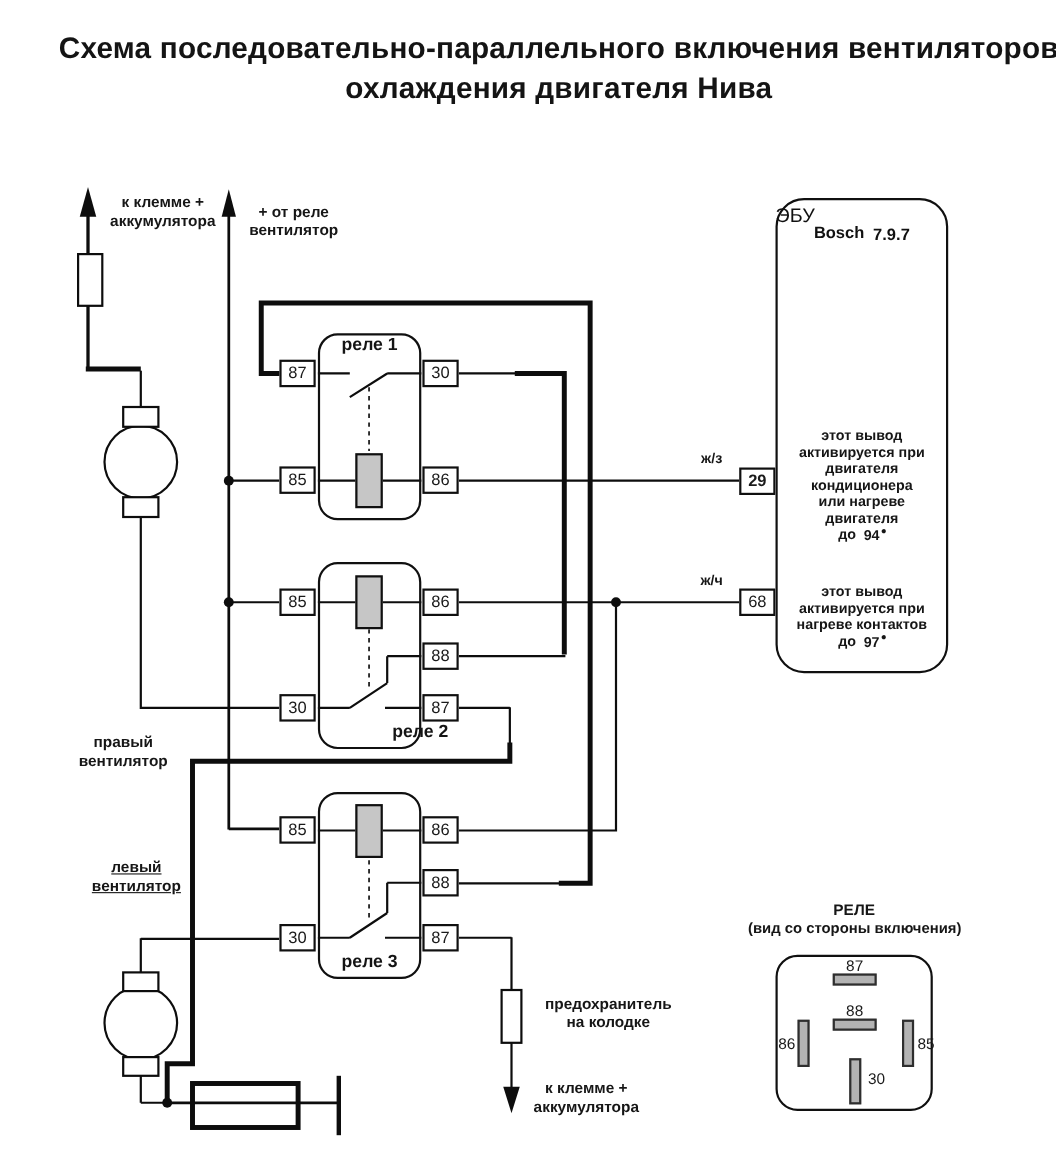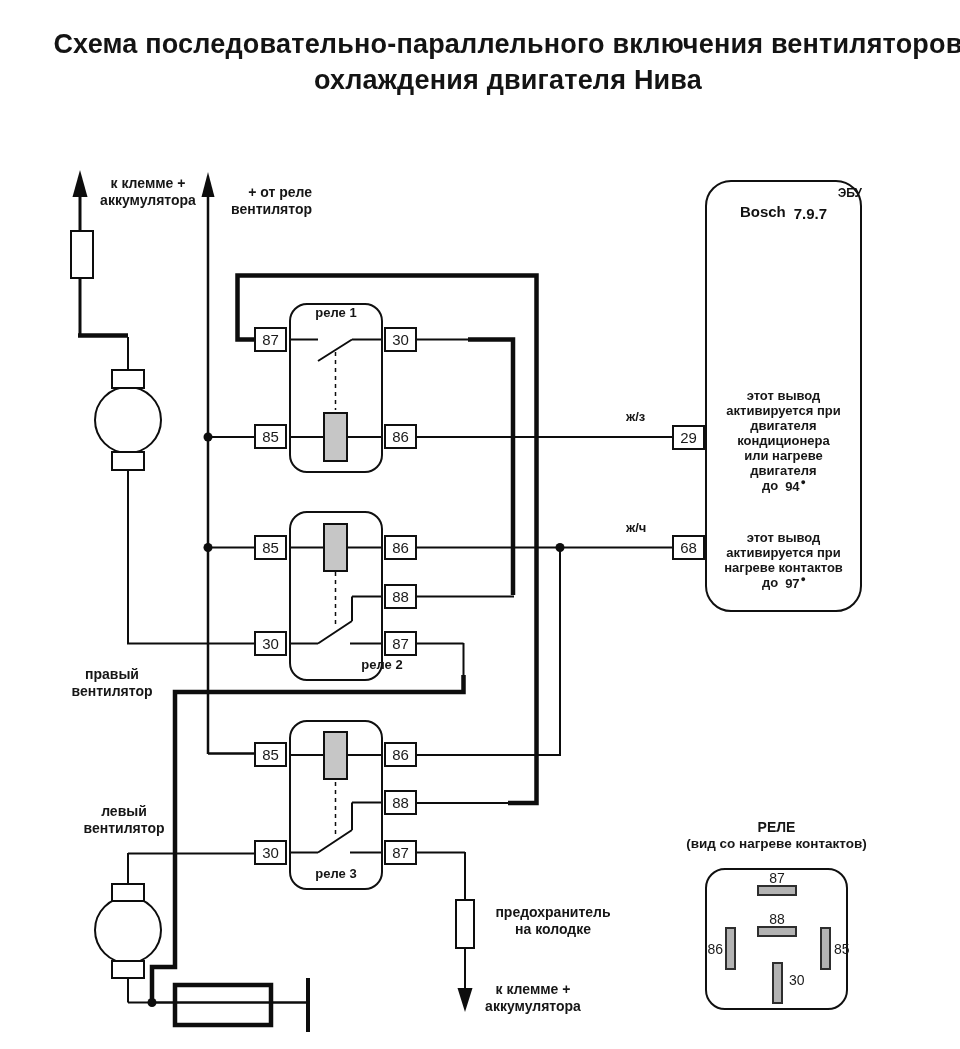--- a/index.html
+++ b/index.html
@@ -5,38 +5,38 @@
   * { margin:0; padding:0; box-sizing:border-box; }
   html,body { background:#ffffff; }
   body { font-family:"Liberation Sans", sans-serif; color:#111; }
   .stage { position:relative; width:960px; height:1049px; background:#fff; overflow:hidden; }
   .abs { position:absolute; }
   .title { left:0; top:26px; width:960px; text-align:center; font-weight:bold;
            font-size:27px; line-height:36px; color:#141414; letter-spacing:0.2px;margin-left:28px; }
   svg.wires { position:absolute; left:0; top:0; }
   .note { font-weight:bold; font-size:14px; line-height:16.5px; text-align:center;
           white-space:nowrap; color:#161616; }
-  .note.left-align { text-align:right; }
+  .note.left-align { text-align:center; }
   .pinbox { width:33px; height:25px; border:2px solid #101010; background:#fff;
             display:flex; align-items:center; justify-content:center;
             font-size:15px; color:#1a1a1a; }
   .relaybody { width:94px; height:170px; border:2.5px solid #101010; border-radius:18px; background:transparent; }
-  .relayname { width:94px; text-align:center; font-weight:bold; font-size:13px; color:#141414; }
+  .relayname { width:94px; text-align:center; font-weight:bold; font-size:16px; color:#141414; }
   .coil { width:25px; background:#c6c6c6; border:2px solid #101010; }
   .ecu { left:705px; top:180px; width:157px; height:432px; border:2.5px solid #101010;
          border-radius:26px; background:#fff; }
-  .ecu-title { left:705px; top:186px; width:157px; text-align:right; font-weight:bold; font-size:12px; }
+  .ecu-title { left:705px; top:186px; width:157px; text-align:left; font-weight:normal; font-size:18px; }
   .ecu-sub { left:705px; top:203px; width:157px; display:flex; justify-content:center; gap:8px;
              font-weight:bold; font-size:15px; }
   .ecu-sub .ver { position:relative; top:2px; }
   .ecutext { left:705px; width:157px; text-align:center; font-weight:bold;
              font-size:13px; line-height:15px; color:#161616; }
   .temp-line .tv { margin-left:7px; position:relative; top:1px; }
   .deg { font-size:9px; position:relative; top:-5px; left:1px; }
-  .wirecolor { width:42px; text-align:left; font-weight:bold; font-size:13px; color:#161616; }
+  .wirecolor { width:42px; text-align:center; font-weight:bold; font-size:13px; color:#161616; }
   .pinout-body { left:705px; top:868px; width:143px; height:142px; border:2.5px solid #101010;
                  border-radius:20px; background:#fff; }
   .pbar { background:#b3b3b3; border:2px solid #2e2e2e; }
   .pinout-num { font-size:14px; color:#1a1a1a; white-space:nowrap; }
 </style>
 </head>
 <body>
 
 <div class="stage">
 
@@ -179,21 +179,21 @@
   <div class="abs pinbox" style="left:384px; top:742px;">86</div>
   <div class="abs pinbox" style="left:384px; top:790px;">88</div>
   <div class="abs pinbox" style="left:254px; top:840px;">30</div>
   <div class="abs pinbox" style="left:384px; top:840px;">87</div>
   <div class="abs coil" style="left:323px; top:731px; height:49px;"></div>
 
   <div class="abs note" style="left:62px; top:666px; width:100px;">
     <div>правый</div>
     <div>вентилятор</div>
   </div>
-  <div class="abs note" style="left:74px; top:803px; width:100px;">
+  <div class="abs note" style="left:74px; top:780px; width:100px;text-decoration:underline;">
     <div>левый</div>
     <div>вентилятор</div>
   </div>
 
   <div class="abs ecu"></div>
   <div class="abs ecu-title">ЭБУ</div>
   <div class="abs ecu-sub">
     <span>Bosch</span>
     <span class="ver">7.9.7</span>
   </div>
@@ -209,36 +209,36 @@
     </div>
   </div>
   <div class="abs ecutext" style="top:530px;">
     <div>этот вывод</div>
     <div>активируется при</div>
     <div>нагреве контактов</div>
     <div class="temp-line">
       <span>до</span><span class="tv">97</span><span class="deg">●</span>
     </div>
   </div>
-  <div class="abs pinbox" style="left:672px; top:425px;">29</div>
+  <div class="abs pinbox" style="left:672px; top:425px;font-weight:bold;">29</div>
   <div class="abs pinbox" style="left:672px; top:535px;">68</div>
   <div class="abs wirecolor" style="left:626px; top:409px;">ж/з</div>
   <div class="abs wirecolor" style="left:626px; top:520px;">ж/ч</div>
 
   <div class="abs note" style="left:493px; top:904px; width:120px;">
     <div>предохранитель</div>
     <div>на колодке</div>
   </div>
   <div class="abs note" style="left:478px; top:981px; width:110px;">
     <div>к клемме +</div>
     <div>аккумулятора</div>
   </div>
 
   <div class="abs note" style="left:705px; top:819px; width:143px;">РЕЛЕ</div>
-  <div class="abs note" style="left:680px; top:836px; width:193px; font-size:13.5px;">(вид со нагреве контактов)</div>
+  <div class="abs note" style="left:680px; top:836px; width:193px; font-size:13.5px;">(вид со стороны включения)</div>
   <div class="abs pinout-body"></div>
   <div class="abs pbar" style="left:757px; top:885px; width:40px; height:11px;"></div>
   <div class="abs pbar" style="left:757px; top:926px; width:40px; height:11px;"></div>
   <div class="abs pbar" style="left:725px; top:927px; width:11px; height:43px;"></div>
   <div class="abs pbar" style="left:820px; top:927px; width:11px; height:43px;"></div>
   <div class="abs pbar" style="left:772px; top:962px; width:11px; height:42px;"></div>
   <div class="abs pinout-num" style="left:757px; top:870px; width:40px; text-align:center;">87</div>
   <div class="abs pinout-num" style="left:757px; top:911px; width:40px; text-align:center;">88</div>
   <div class="abs pinout-num" style="left:698px; top:941px; width:25px; text-align:right;">86</div>
   <div class="abs pinout-num" style="left:834px; top:941px; width:25px; text-align:left;">85</div>

